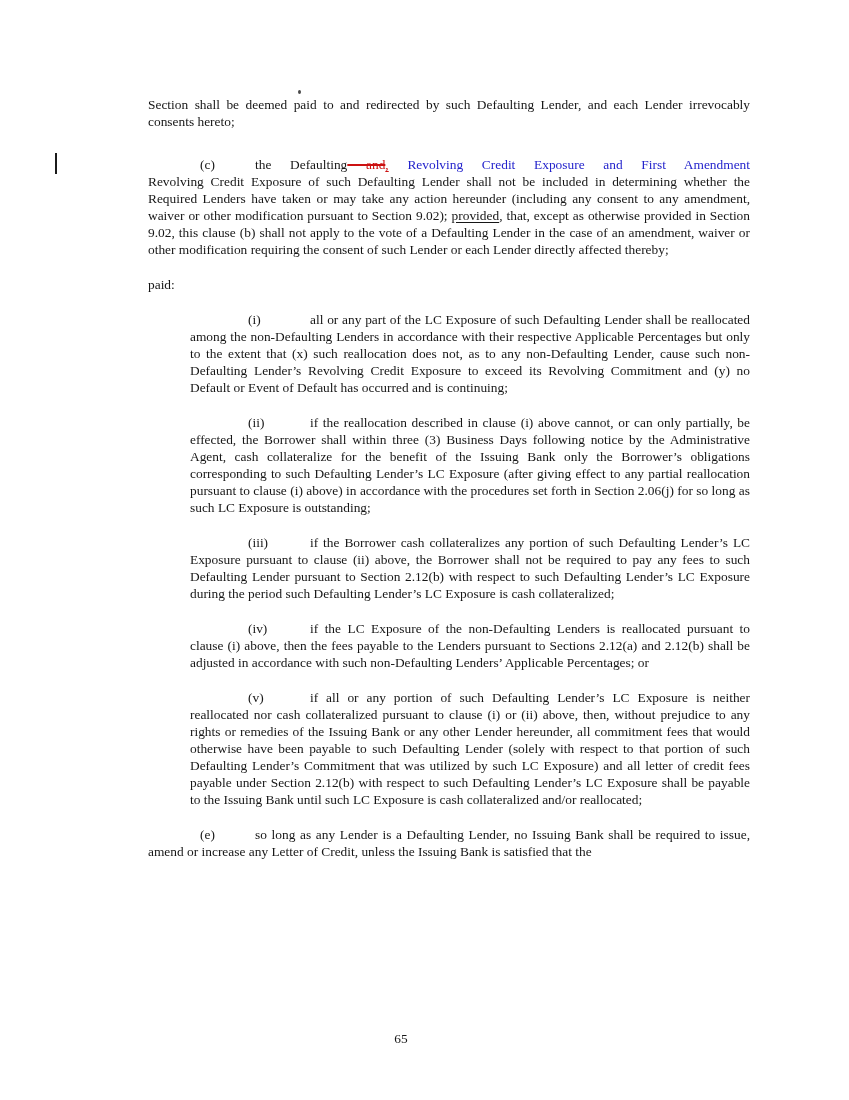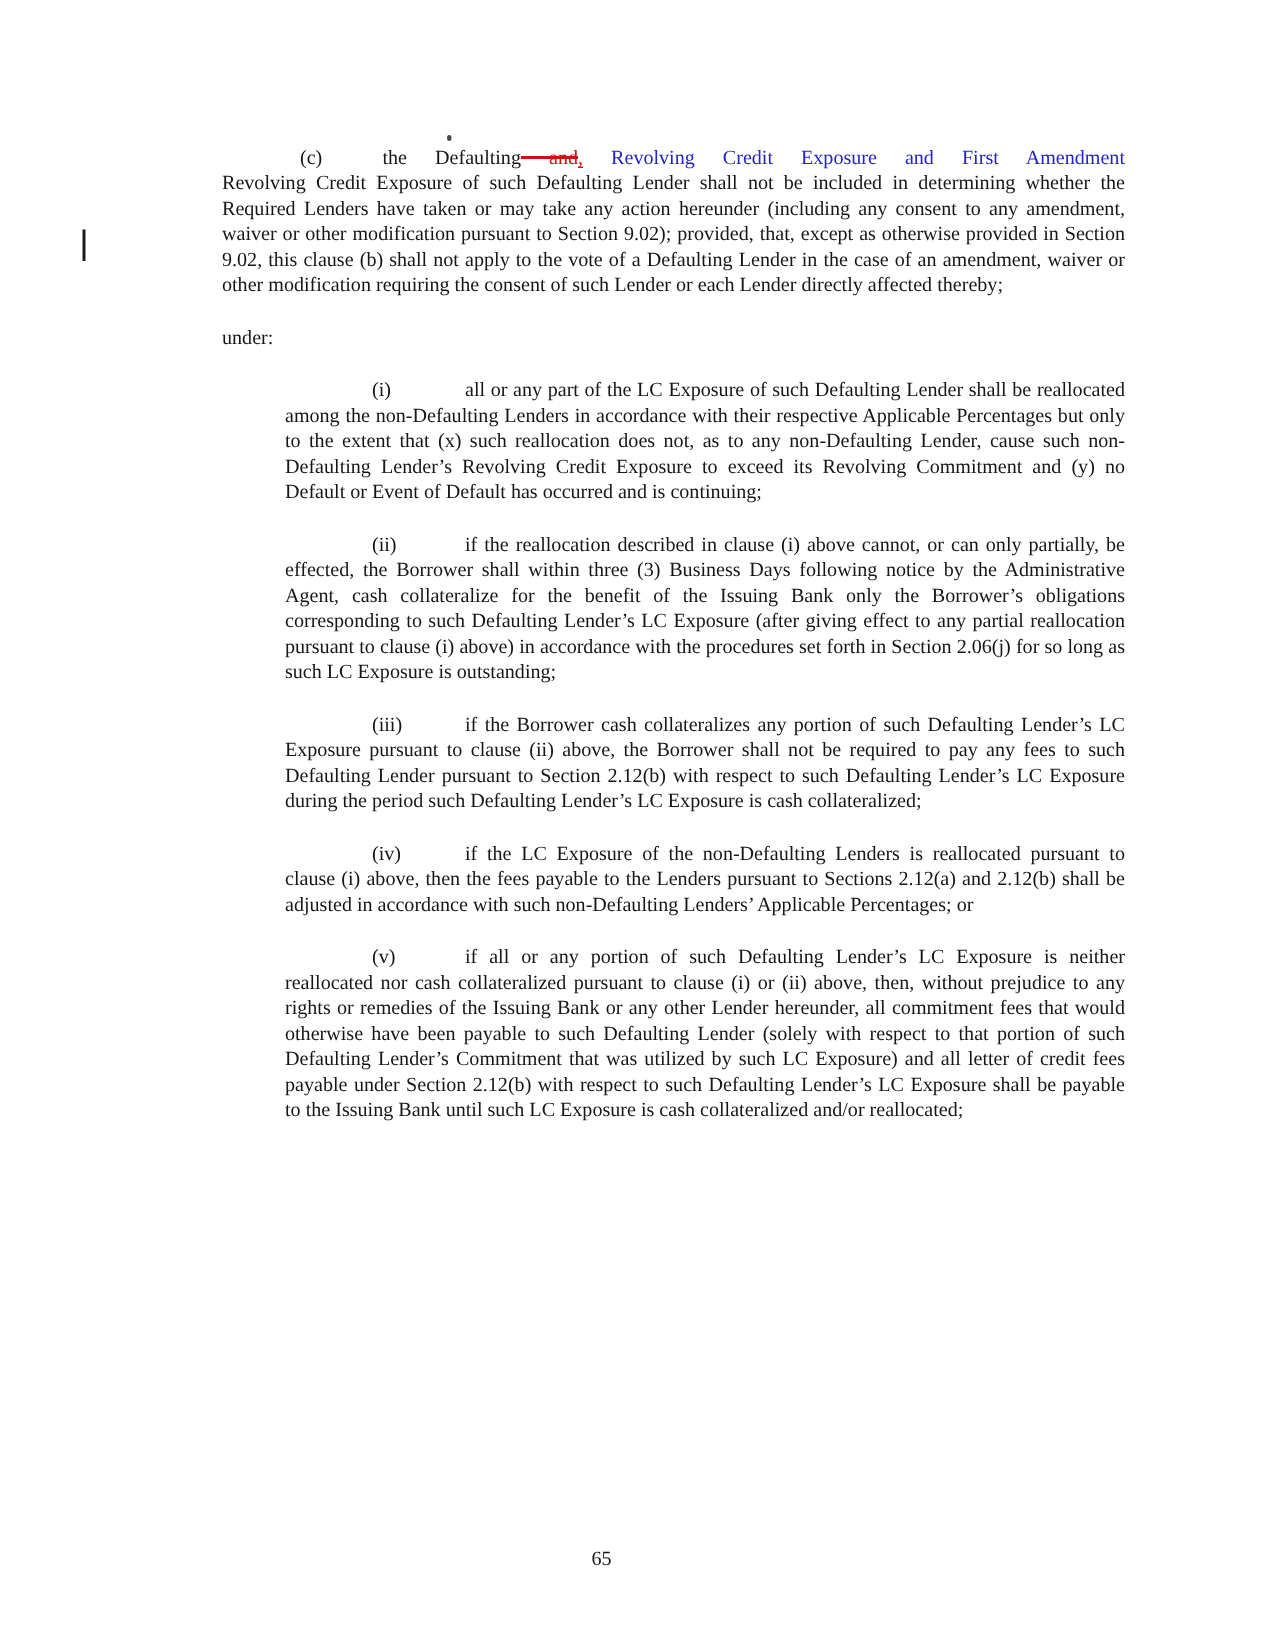--- a/index.html
+++ b/index.html
@@ -47,20 +47,21 @@
   .ins-comma {
     color: var(--deleted-red, #cc1111);
     text-decoration: underline;
     text-underline-offset: 2px;
   }
   .inserted {
     color: var(--inserted-blue, #2323cc);
     text-underline-offset: 2px;
   }
   .underline {
+    text-decoration: underline;
     text-underline-offset: 2px;
   }
   .change-bar {
     position: absolute;
     left: 55px; top: 153px;
     width: 2px; height: 21px;
     background: #1b1b1b;
   }
   .ink-speck {
     position: absolute;
@@ -77,29 +78,30 @@
   }
 </style>
 </head>
 <body style="--deleted-red: #cc1111; --inserted-blue: #2323cc;">
 
 <div class="change-bar"></div>
 <div class="ink-speck"></div>
 
 <div class="doc">
 
+  <p class="para intro">Section shall be deemed paid to and redirected by such Defaulting Lender, and each Lender irrevocably consents hereto;</p>
 
   <div class="para letter first-line">
     <span class="letter-label">(c)</span><span>the Defaulting</span><span class="deleted"> and</span><span class="ins-comma">,</span><span class="inserted"> Revolving Credit Exposure and First Amendment</span>
   </div>
   <p class="para c-body">
     <span>Revolving Credit Exposure of such Defaulting Lender shall not be included in determining whether the Required Lenders have taken or may take any action hereunder (including any consent to any amendment, waiver or other modification pursuant to Section 9.02); </span><span class="underline">provided</span><span>, that, except as otherwise provided in Section 9.02, this clause (b) shall not apply to the vote of a Defaulting Lender in the case of an amendment, waiver or other modification requiring the consent of such Lender or each Lender directly affected thereby;</span>
   </p>
 
-  <p class="para d-then">under:</p>
+  <p class="para d-then">paid:</p>
 
   <p class="para sub">
     <span class="item-label">(i)</span><span>all or any part of the LC Exposure of such Defaulting Lender shall be reallocated among the non-Defaulting Lenders in accordance with their respective Applicable Percentages but only to the extent that (x) such reallocation does not, as to any non-Defaulting Lender, cause such non-Defaulting Lender’s Revolving Credit Exposure to exceed its Revolving Commitment and (y) no Default or Event of Default has occurred and is continuing;</span>
   </p>
 
   <p class="para sub">
     <span class="item-label">(ii)</span><span>if the reallocation described in clause (i) above cannot, or can only partially, be effected, the Borrower shall within three (3) Business Days following notice by the Administrative Agent,  cash collateralize for the benefit of the Issuing Bank only the Borrower’s obligations corresponding to such Defaulting Lender’s LC Exposure (after giving effect to any partial reallocation pursuant to clause (i) above) in accordance with the procedures set forth in Section 2.06(j) for so long as such LC Exposure is outstanding;</span>
   </p>
 
   <p class="para sub">
@@ -107,16 +109,19 @@
   </p>
 
   <p class="para sub">
     <span class="item-label">(iv)</span><span>if the LC Exposure of the non-Defaulting Lenders is reallocated pursuant to clause (i) above, then the fees payable to the Lenders pursuant to Sections 2.12(a) and 2.12(b) shall be adjusted in accordance with such non-Defaulting Lenders’ Applicable Percentages; or</span>
   </p>
 
   <p class="para sub">
     <span class="item-label">(v)</span><span>if all or any portion of such Defaulting Lender’s LC Exposure is neither reallocated nor cash collateralized pursuant to clause (i) or (ii) above, then, without prejudice to any rights or remedies of the Issuing Bank or any other Lender hereunder, all commitment fees that would otherwise have been payable to such Defaulting Lender (solely with respect to that portion of such Defaulting Lender’s Commitment that was utilized by such LC Exposure) and all letter of credit fees payable under Section 2.12(b) with respect to such Defaulting Lender’s LC Exposure shall be payable to the Issuing Bank until such LC Exposure is cash collateralized and/or reallocated;</span>
   </p>
 
+  <p class="para letter">
+    <span class="letter-label">(e)</span><span>so long as any Lender is a Defaulting Lender, no Issuing Bank shall be required to issue, amend or increase any Letter of Credit, unless the Issuing Bank is satisfied that the</span>
+  </p>
 
 </div>
 
 <div class="page-num">65</div>
 
 </body></html>

